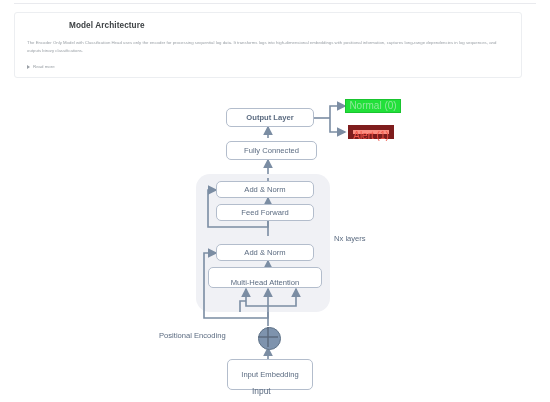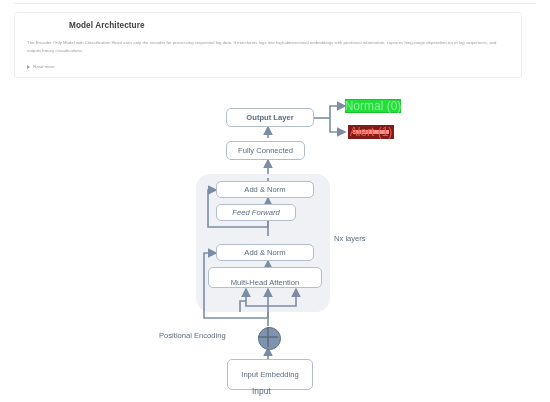--- a/index.html
+++ b/index.html
@@ -110,23 +110,23 @@
   .plainlabel {
     position: absolute;
     color: #5b6b80;
     font-size: 7.6px;
     white-space: nowrap;
   }
 
   .tagbox {
     position: absolute;
     box-sizing: border-box;
-    font-size: 12px;
+    font-size: 10px;
     display: flex;
-    align-items: center;
+    align-items: flex-start;
     justify-content: center;
     white-space: nowrap;
     padding: 0 6px;
   }
   .tag-normal { background: #22e03a; color: #8fe89a; border: 1px solid #19c42f; }
   .tag-alert  { background: #fb8f82; color: #f2564a; border: 5px solid #7f1d1d; }
 
   .encoder-stack {
     position: absolute;
     left: 196px;
@@ -220,29 +220,29 @@
       <g stroke="#59677a" stroke-width="1.4">
         <path d="M5.5,15 L25,15"></path>
         <path d="M15,5 L15,25"></path>
       </g>
     </svg>
 
     <div class="nodebox" style="left:226px;top:22px;width:88px;height:19px;font-weight:bold;">
       <span>Output Layer</span>
     </div>
 
-    <div class="nodebox" style="left:226px;top:55px;width:79px;height:19px;">
+    <div class="nodebox" style="left:226px;top:55px;width:91px;height:19px;">
       <span>Fully Connected</span>
     </div>
 
     <div class="nodebox" style="left:216px;top:95px;width:98px;height:17px;">
       <span>Add &amp; Norm</span>
     </div>
 
-    <div class="nodebox" style="left:216px;top:118px;width:80px;height:17px;font-style:italic;">
+    <div class="nodebox" style="left:216px;top:118px;width:98px;height:17px;">
       <span>Feed Forward</span>
     </div>
 
     <div class="nodebox" style="left:216px;top:158px;width:98px;height:17px;">
       <span>Add &amp; Norm</span>
     </div>
 
     <div class="nodebox" style="left:208px;top:181px;width:114px;height:21px;align-items:flex-end;">
       <span>Multi-Head Attention</span>
     </div>

